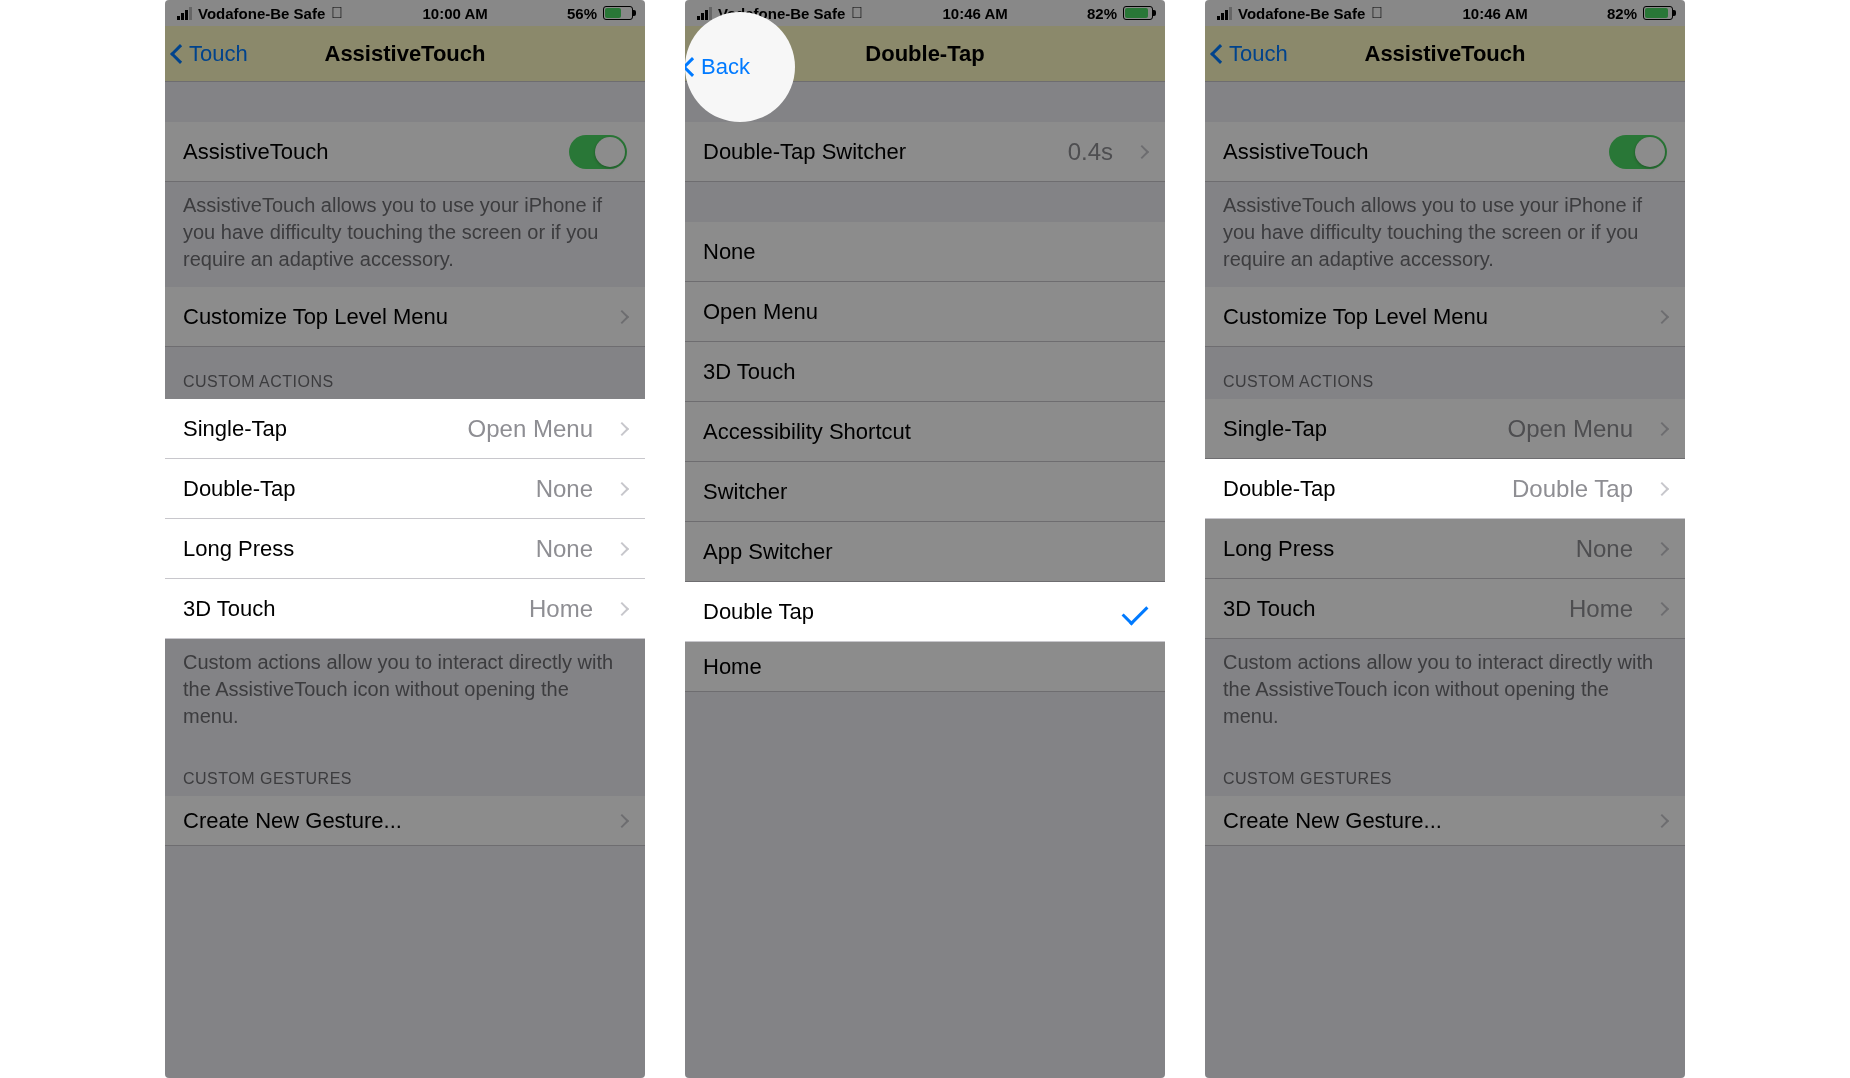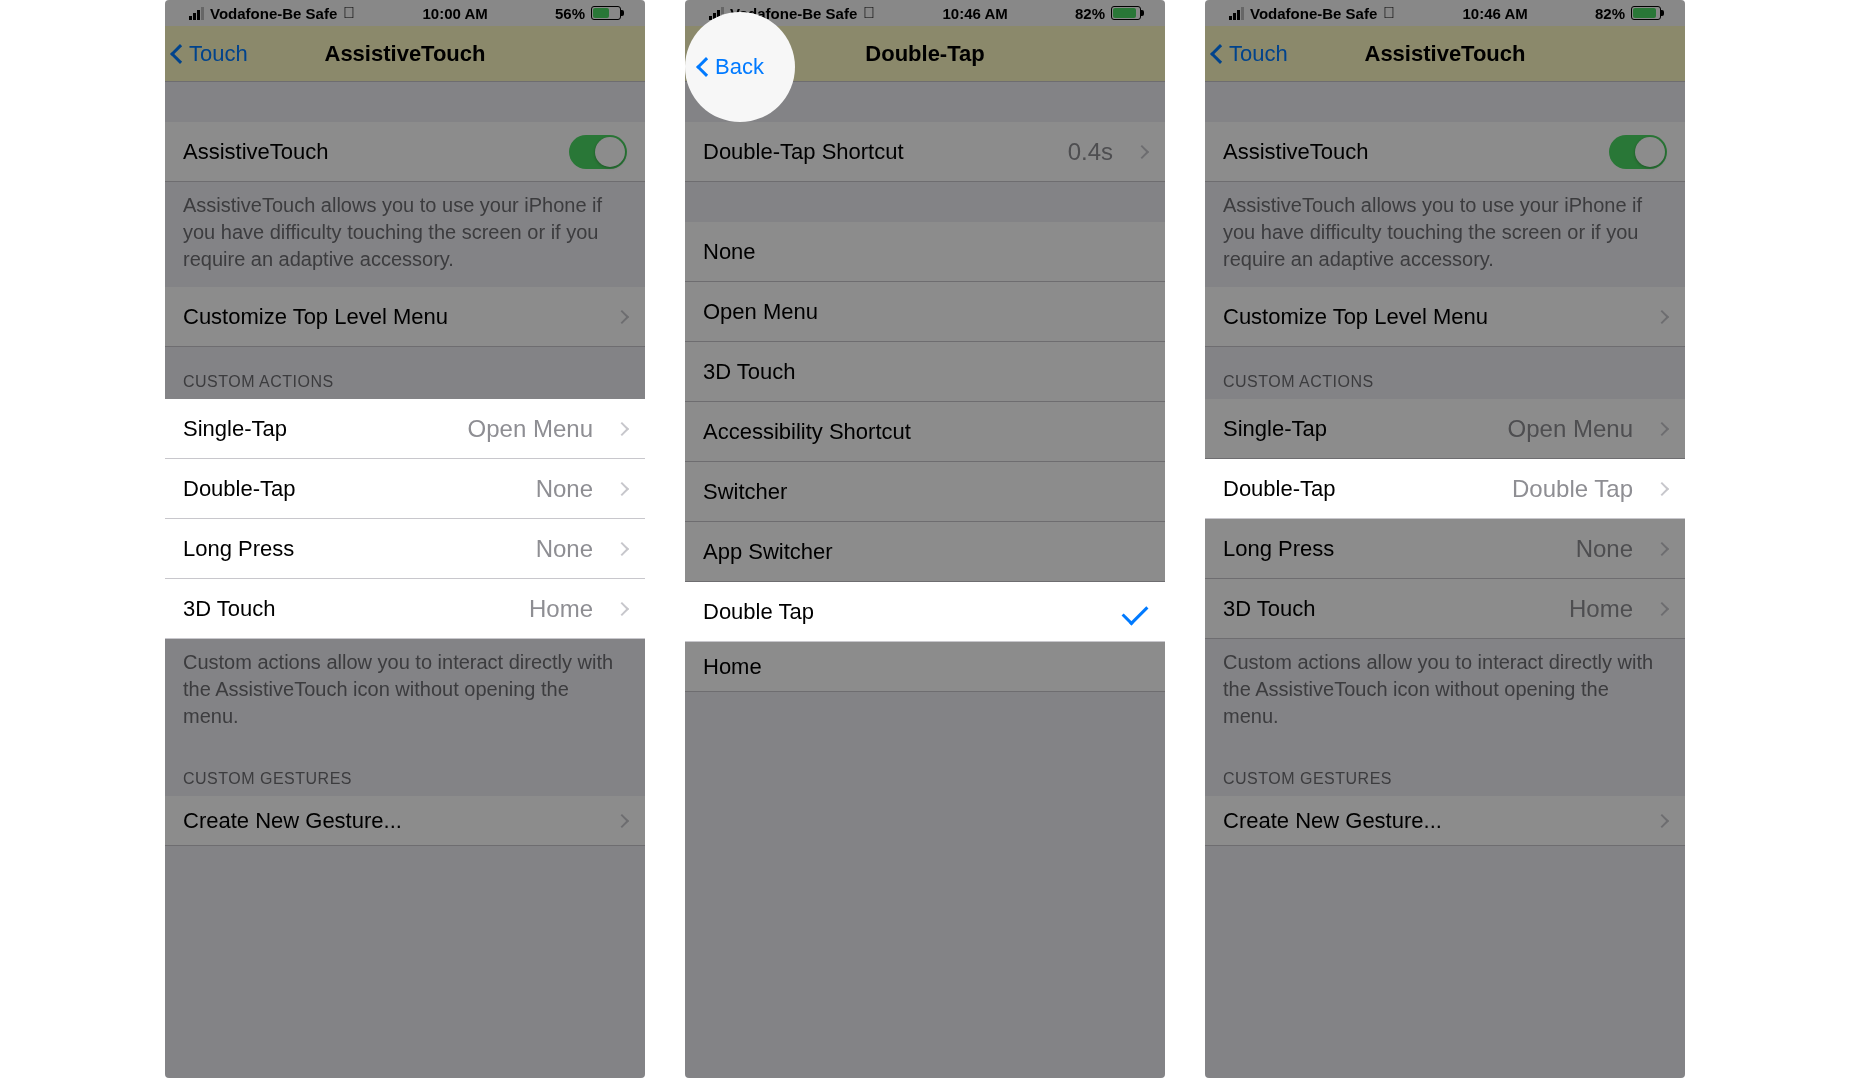--- a/index.html
+++ b/index.html
@@ -27,21 +27,21 @@
     inset: 0;
     background: rgba(0,0,0,0.45);
     pointer-events: none;
     z-index: 50;
   }
   .status-bar {
     height: 26px;
     display: flex;
     align-items: center;
     justify-content: space-between;
-    padding: 0 24px;
+    padding: 0 12px;
     font-size: 15px;
     font-weight: 600;
     background: #f7f7f7;
     color: #000;
   }
   .status-left, .status-right { display: flex; align-items: center; gap: 6px; }
   .status-center { font-weight: 700; }
   .signal-icon { display:inline-flex; align-items: flex-end; gap:1px; }
   .signal-icon span { width:3px; background:#000; display:inline-block; }
   .signal-icon span:nth-child(1){height:4px;}
@@ -146,21 +146,20 @@
     position: relative;
     z-index: 100;
     background:#fff;
   }
   .highlight-circle {
     position:absolute;
     z-index:100;
     background:#f7f7f7;
     border-radius:50%;
     display:flex; align-items:center; justify-content:flex-start;
-    padding-left:14px;
   }
   .highlight-circle .nav-back-inner{
     display:flex; align-items:center; gap:2px;
     color:#007aff; font-size:22px;
   }
   .partial-row { height:50px; min-height:50px; }
 </style>
 </head>
 <body>
 
@@ -284,21 +283,21 @@
     </div>
   </div>
 
   <div class="nav-bar">
     <div class="nav-title">Double-Tap</div>
   </div>
 
   <div class="content">
     <div class="group-spacer"></div>
     <div class="cell">
-      <span>Double-Tap Shortcut</span>
+      <span>Double-Tap Switcher</span>
       <span class="value">
           <span>0.4s</span>
           <span class="chevron-right"></span>
         </span>
     </div>
 
     <div class="group-spacer"></div>
 
     <div class="cell">
         <span>None</span>

